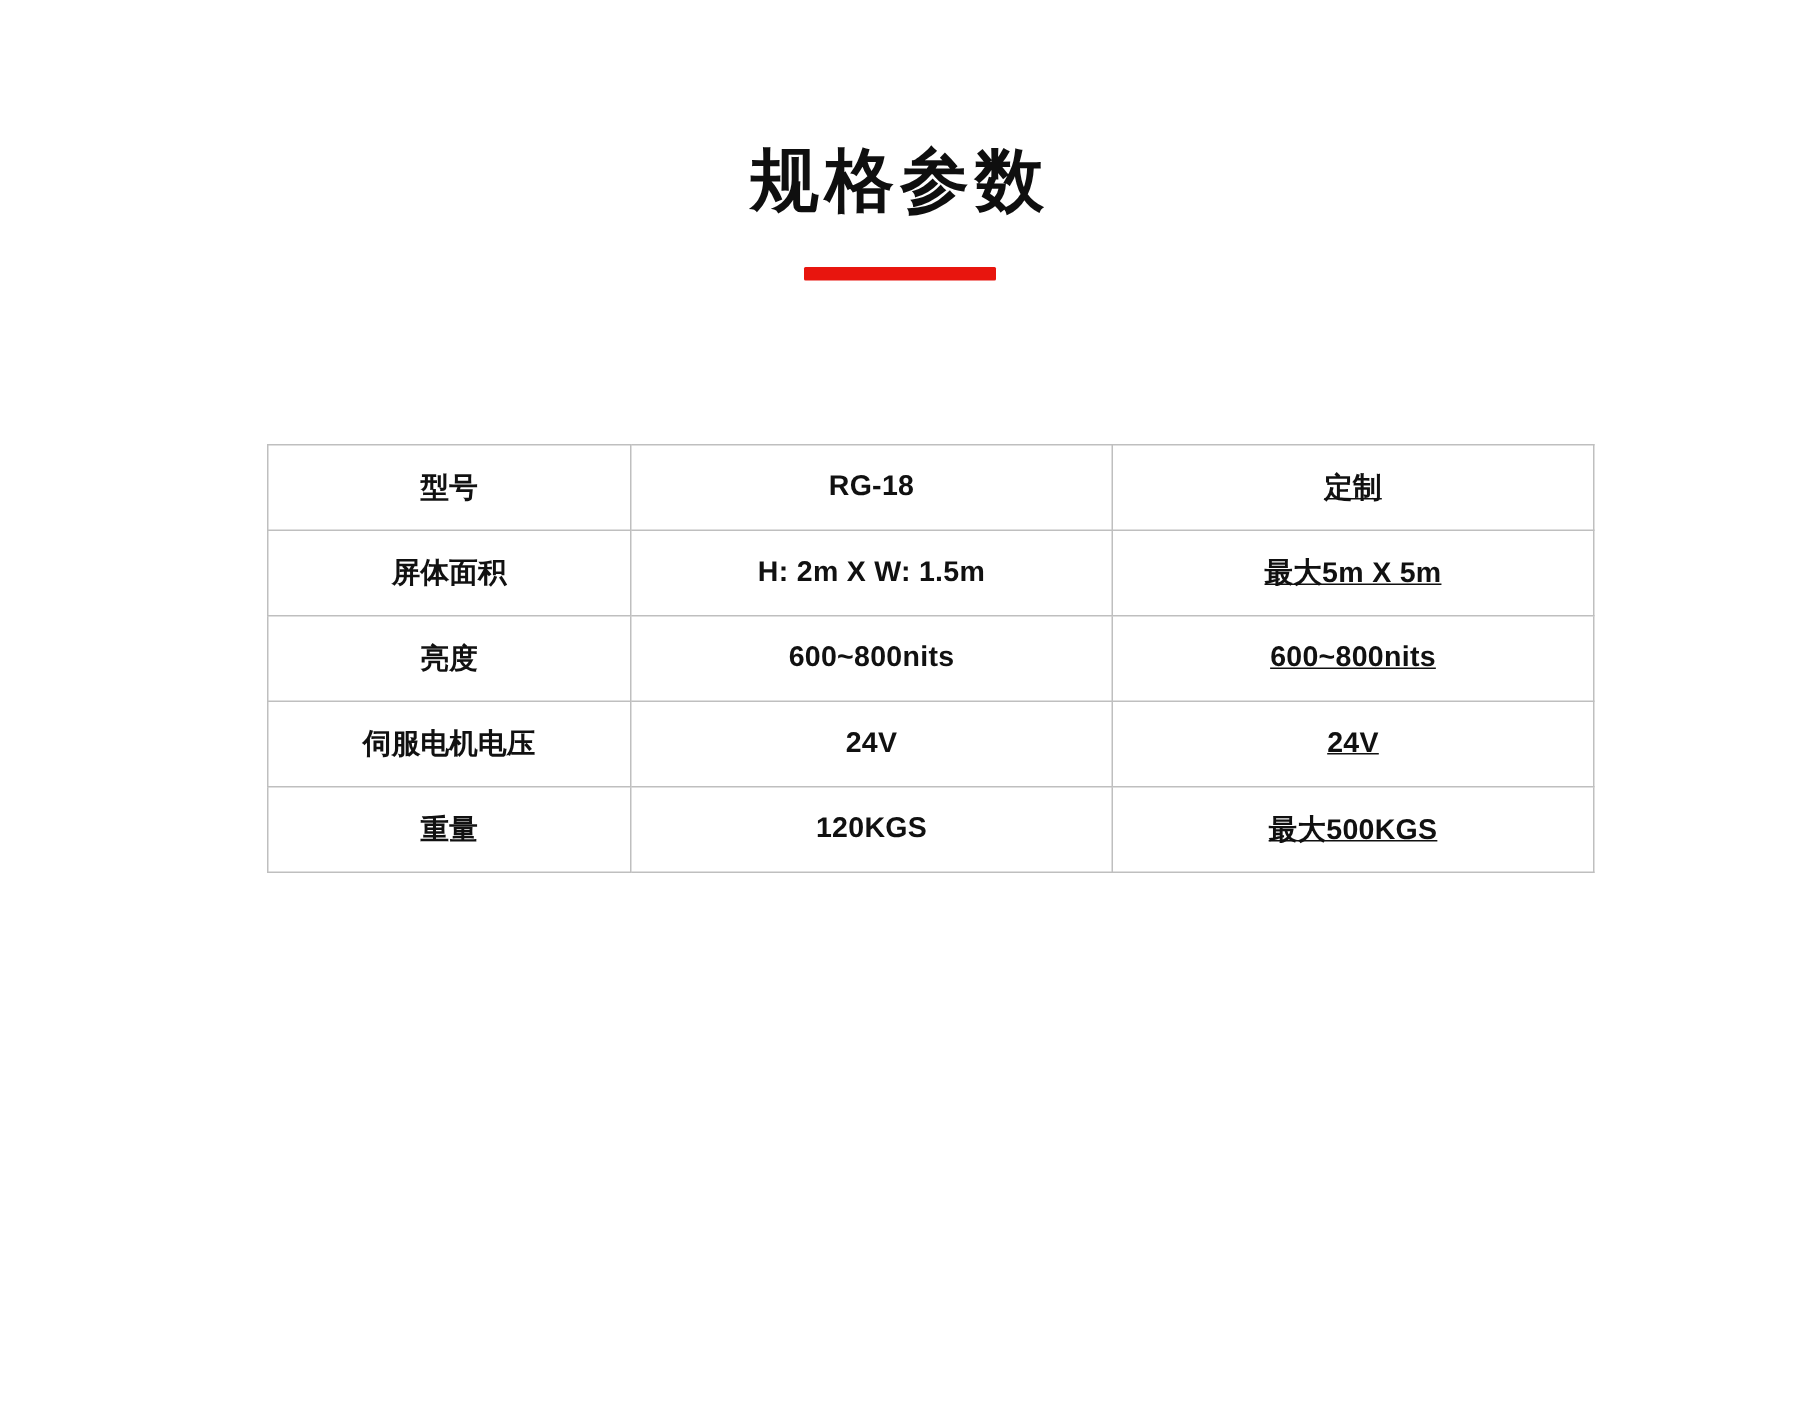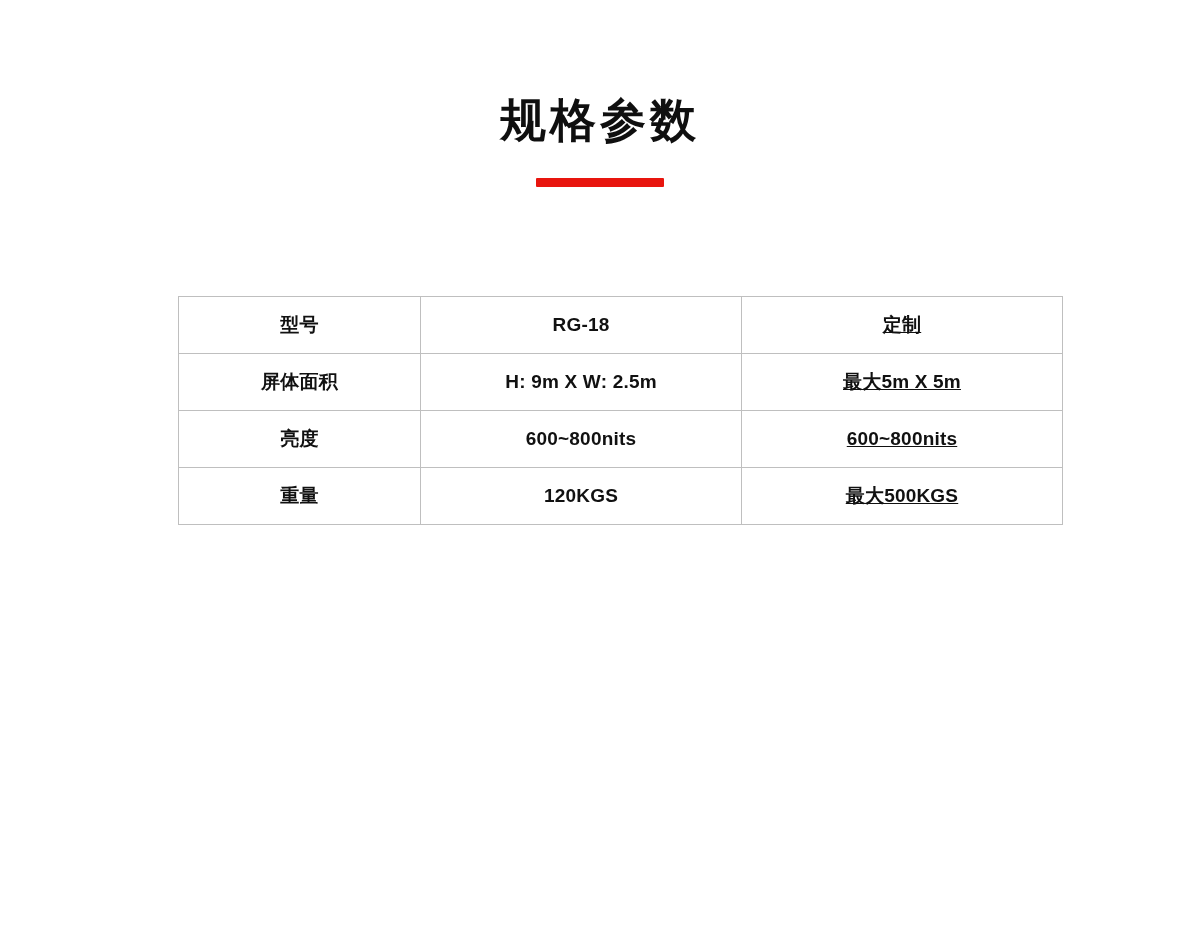--- a/index.html
+++ b/index.html
@@ -79,27 +79,32 @@
   <div class="spec-table-wrap">
     <table class="spec-table">
       <tbody>
         <tr>
           <td class="col-label">型号</td>
           <td class="col-a">RG-18</td>
           <td class="col-b">定制</td>
         </tr>
         <tr>
           <td class="col-label">屏体面积</td>
-          <td class="col-a">H: 9m X W: 2.5m</td>
+          <td class="col-a">H: 2m X W: 1.5m</td>
           <td class="col-b">最大5m X 5m</td>
         </tr>
         <tr>
           <td class="col-label">亮度</td>
           <td class="col-a">600~800nits</td>
           <td class="col-b">600~800nits</td>
+        </tr>
+        <tr>
+          <td class="col-label">伺服电机电压</td>
+          <td class="col-a">24V</td>
+          <td class="col-b">24V</td>
         </tr>
         <tr>
           <td class="col-label">重量</td>
           <td class="col-a">120KGS</td>
           <td class="col-b">最大500KGS</td>
         </tr>
       </tbody>
     </table>
   </div>
 

